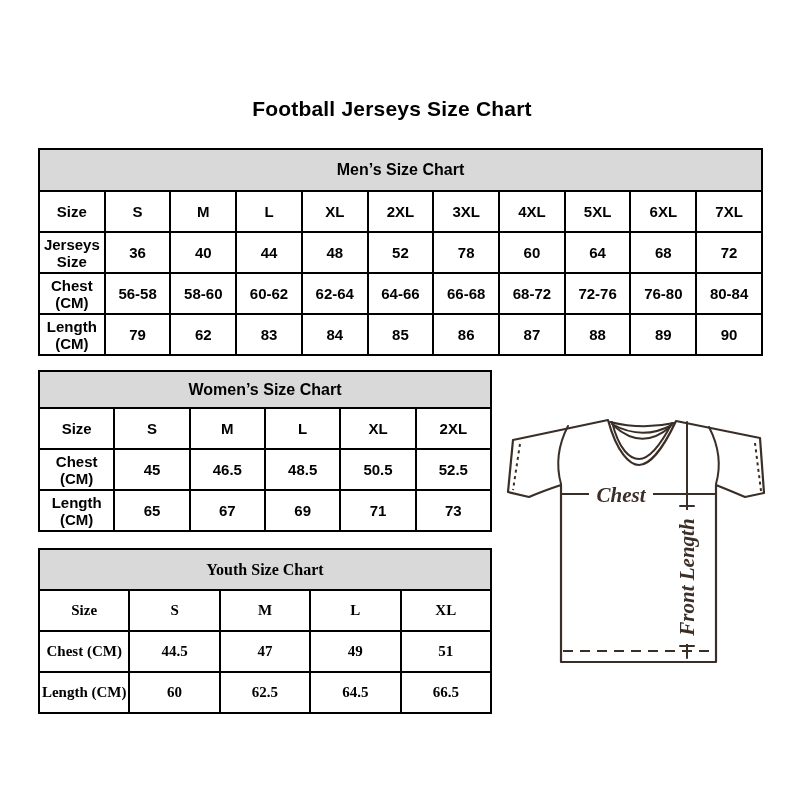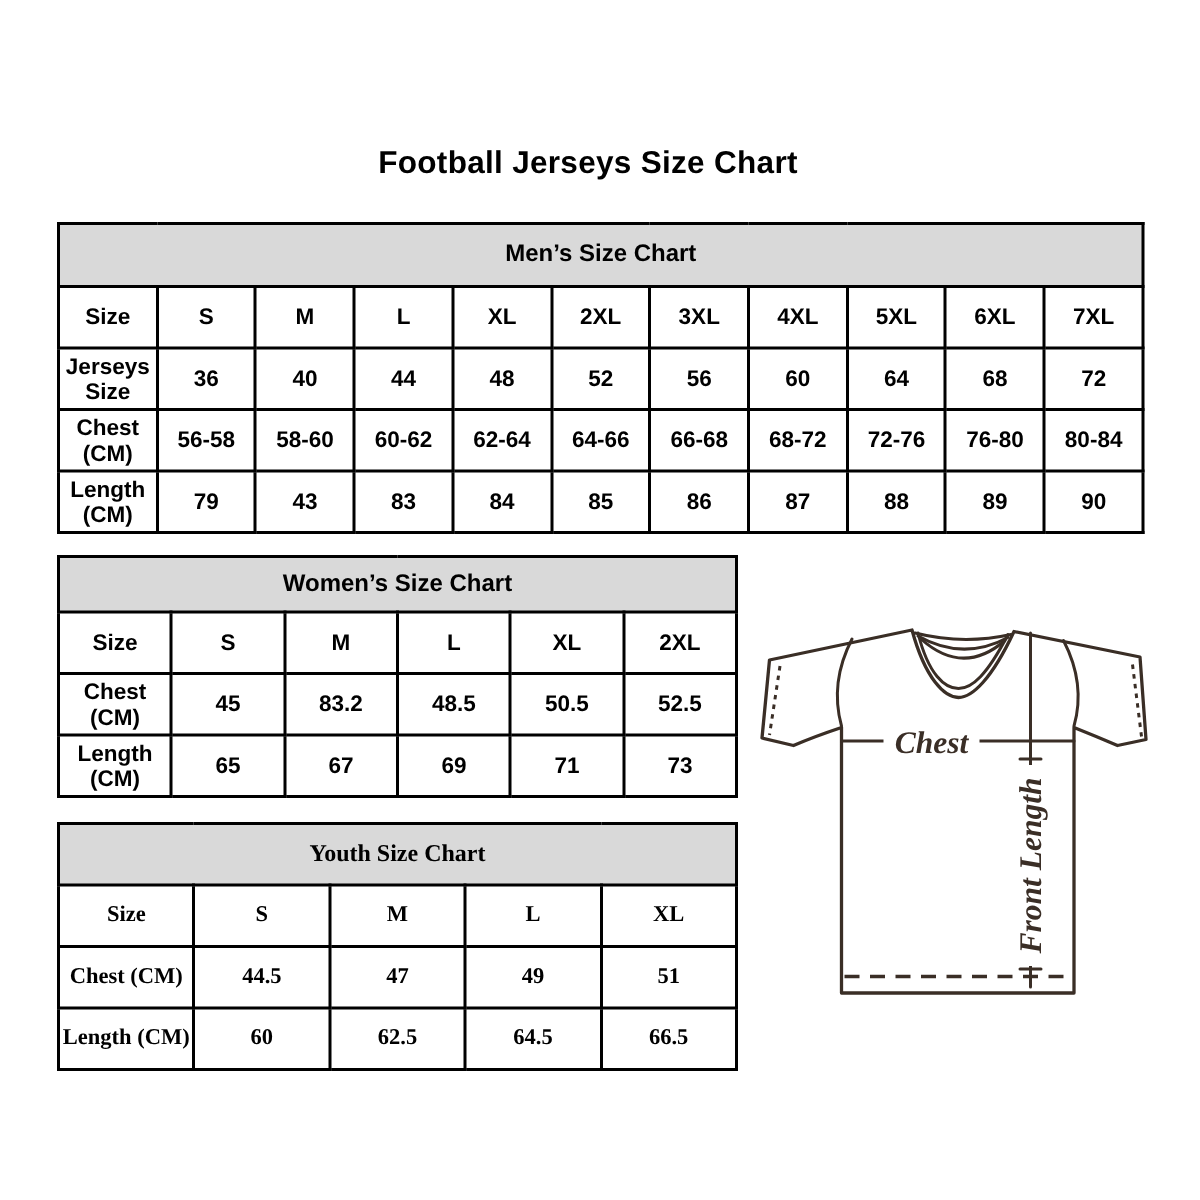--- a/index.html
+++ b/index.html
@@ -67,21 +67,21 @@
           <td>6XL</td>
           <td>7XL</td>
         </tr>
         <tr>
           <td style="width: 110px;">Jerseys Size</td>
           <td>36</td>
           <td>40</td>
           <td>44</td>
           <td>48</td>
           <td>52</td>
-          <td>56</td>
+          <td>78</td>
           <td>60</td>
           <td>64</td>
           <td>68</td>
           <td>72</td>
         </tr>
         <tr>
           <td style="width: 110px;">Chest (CM)</td>
           <td>56-58</td>
           <td>58-60</td>
           <td>60-62</td>
@@ -89,21 +89,21 @@
           <td>64-66</td>
           <td>66-68</td>
           <td>68-72</td>
           <td>72-76</td>
           <td>76-80</td>
           <td>80-84</td>
         </tr>
         <tr>
           <td style="width: 110px;">Length (CM)</td>
           <td>79</td>
-          <td>43</td>
+          <td>62</td>
           <td>83</td>
           <td>84</td>
           <td>85</td>
           <td>86</td>
           <td>87</td>
           <td>88</td>
           <td>89</td>
           <td>90</td>
         </tr>
       </tbody>
@@ -120,21 +120,21 @@
           <td style="width: 112px;">Size</td>
           <td>S</td>
           <td>M</td>
           <td>L</td>
           <td>XL</td>
           <td>2XL</td>
         </tr>
         <tr>
           <td style="width: 112px;">Chest (CM)</td>
           <td>45</td>
-          <td>83.2</td>
+          <td>46.5</td>
           <td>48.5</td>
           <td>50.5</td>
           <td>52.5</td>
         </tr>
         <tr>
           <td style="width: 112px;">Length (CM)</td>
           <td>65</td>
           <td>67</td>
           <td>69</td>
           <td>71</td>

